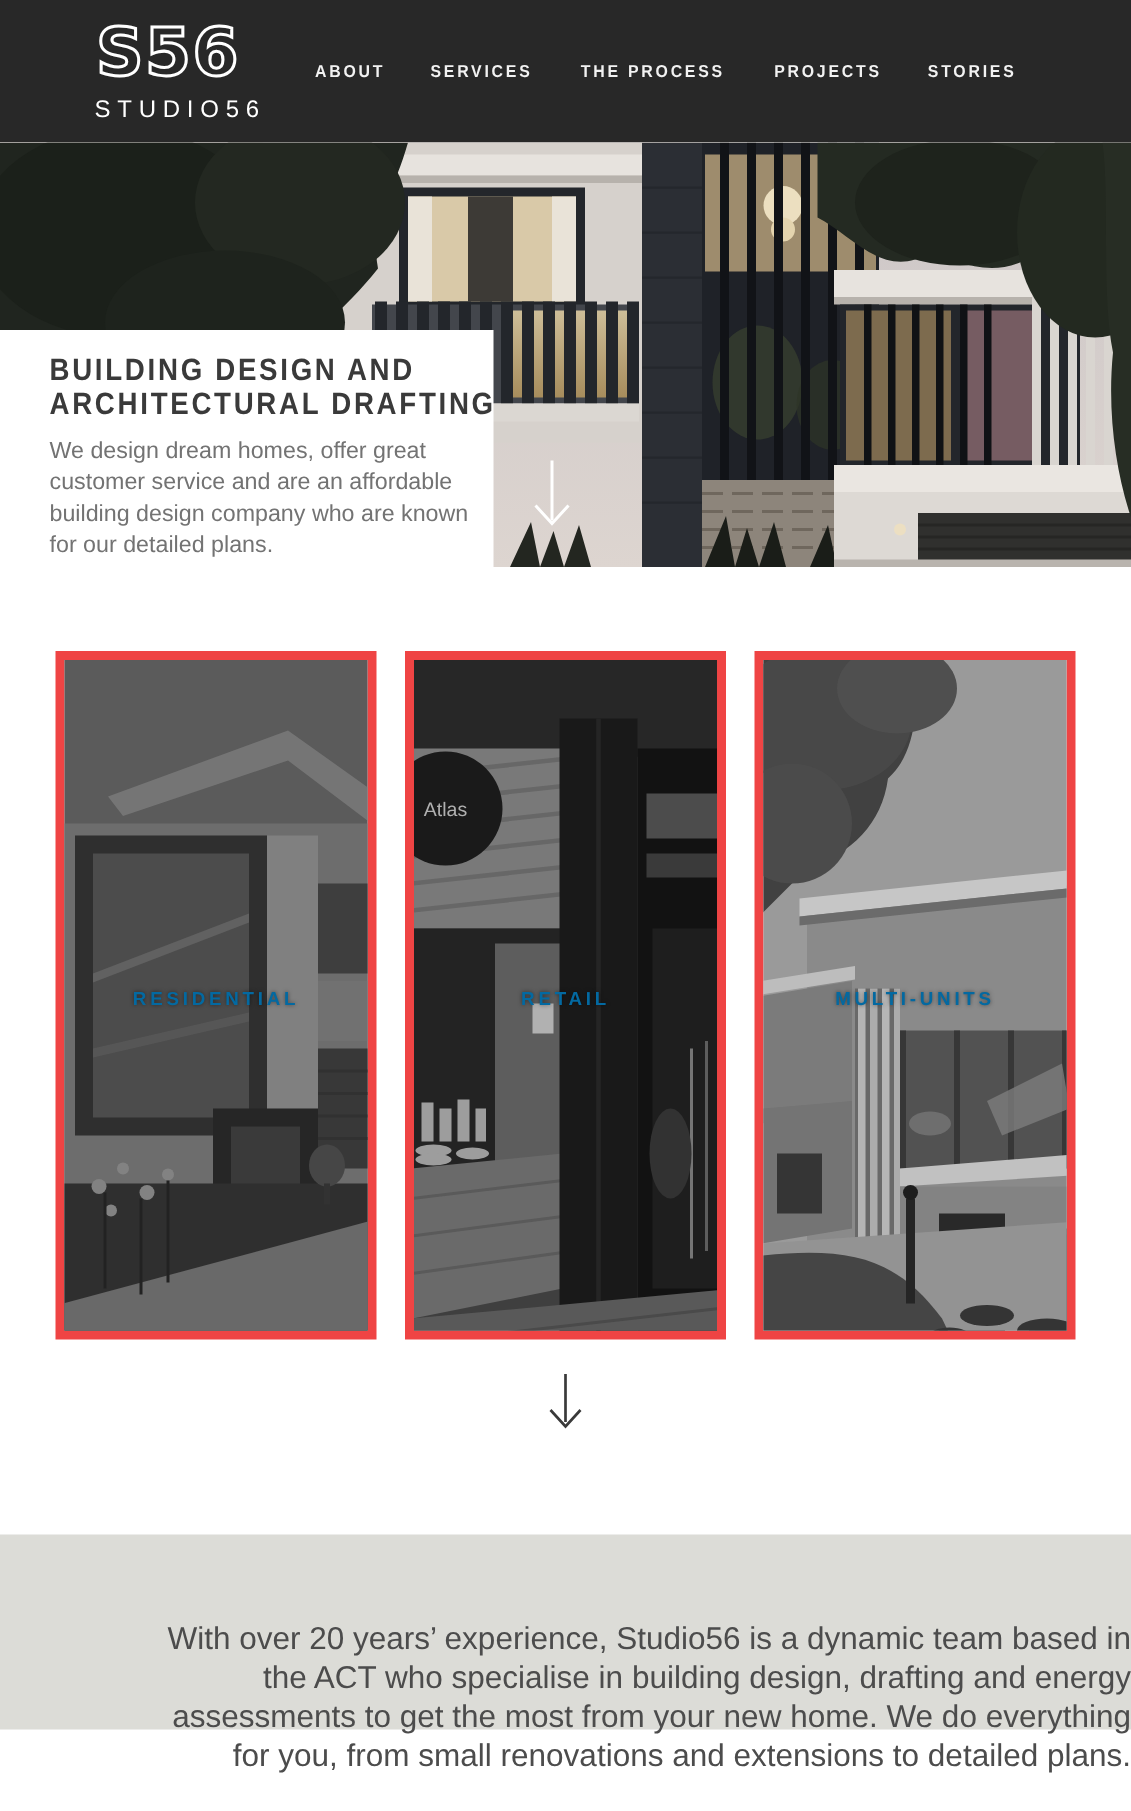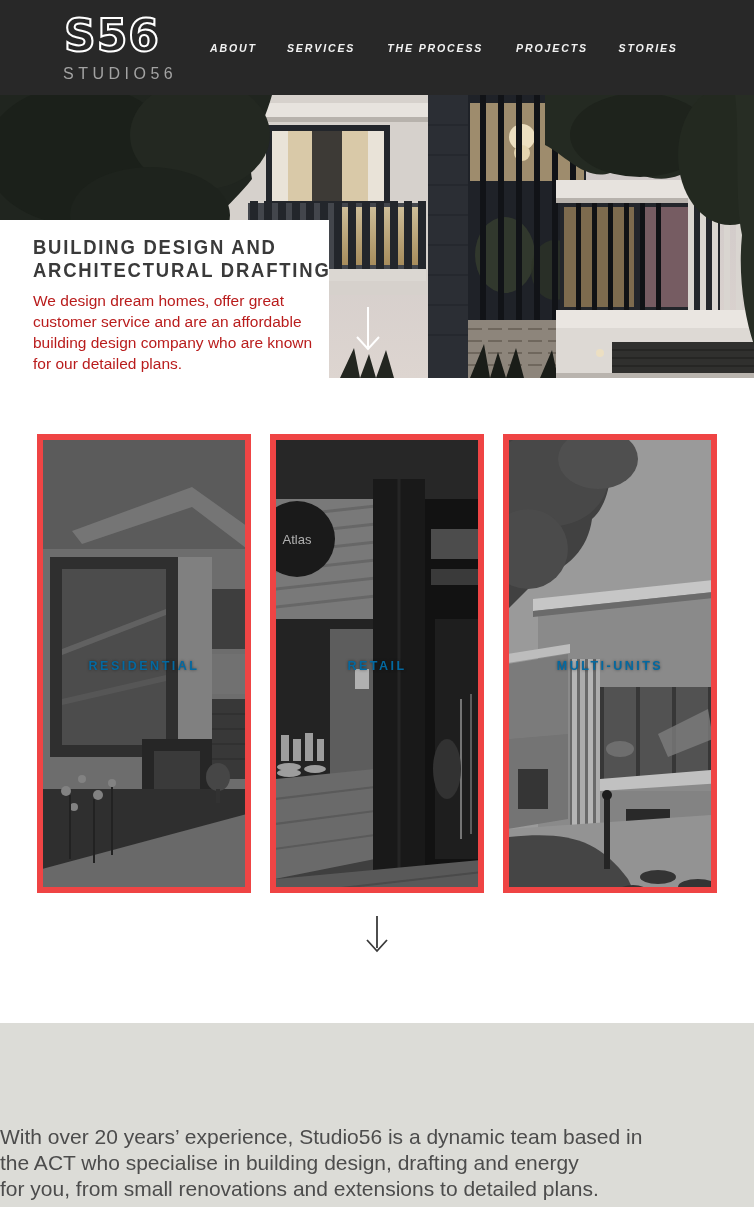--- a/index.html
+++ b/index.html
@@ -2,51 +2,51 @@
 <html><head>
 <meta charset="utf-8">
 <style>
   * { margin:0; padding:0; box-sizing:border-box; }
   html,body { width:754px; height:1207px; overflow:hidden; background:#fff;
               font-family:"Liberation Sans", sans-serif; }
 
   
   .header { height:95px; background:#282828; display:flex; align-items:center; position:relative; }
   .logo { margin-left:63px; cursor:pointer; }
-  .logo-name { color:#a3a3a3; font-size:16px; letter-spacing:4.5px; margin-top:2px; font-weight:400; }
-  .nav { margin-left:auto; margin-right:74px; display:flex; gap:25px;font-style:italic; }
+  .logo-name { color:#ffffff; font-size:16px; letter-spacing:4.5px; margin-top:2px; font-weight:400; }
+  .nav { margin-left:auto; margin-right:74px; display:flex; gap:25px; }
   .nav-item { color:#f2f2f2; font-size:11.5px; font-weight:bold; letter-spacing:2px;
               cursor:pointer; transform:scaleX(.92); transform-origin:center; white-space:nowrap; }
 
   
   .hero { position:relative; height:283px; overflow:hidden; background:#d3cdca;padding-left:16px; }
   .hero svg.scene { position:absolute; left:0; top:0; }
   .hero-panel { position:absolute; left:0; top:125px; width:329px; height:158px;
                 background:#ffffff; padding:15px 0 0 33px; }
   .hero-heading { color:#3a3a3a; font-size:20.5px; font-weight:700; letter-spacing:2px;
                   line-height:23px; transform:scaleX(.9); transform-origin:left; white-space:nowrap; }
-  .hero-desc { margin-top:9px; width:285px; color:#b91c1c; font-size:15.5px; line-height:21px; }
+  .hero-desc { margin-top:9px; width:285px; color:#737373; font-size:15.5px; line-height:21px; }
   .hero-arrow { position:absolute; left:354px; top:210px; cursor:pointer; }
 
   
   .cards-gap { height:56px; background:#fff; }
   .cards { height:459px; display:flex; justify-content:center; gap:19px; background:#fff; }
   .card { position:relative; width:214px; height:459px; overflow:hidden; cursor:pointer;
           border:6px solid #ef4444; }
   .card svg { position:absolute; left:-1px; top:-1px; }
   .card-label { position:absolute; left:0; right:0; top:219px; text-align:center;
                 color:#0369a1; font-size:12.5px; font-weight:bold; letter-spacing:2.5px;
                 text-shadow:0 0 3px rgba(0,0,0,.5); }
 
   
   .divider { height:130px; background:#fff; text-align:center; padding-top:22px; }
   .divider svg { cursor:pointer; }
 
   
-  .intro { height:184px; background:#dcdcd7; padding-top:101px; text-align:left; }
+  .intro { height:130px; background:#dcdcd7; padding-top:57px; text-align:right; }
   .intro-line { color:#4c4c4c; font-size:21px; line-height:26px; }
 </style>
 </head>
 <body>
 
 <div class="header">
   <div class="logo">
     <svg width="120" height="46" viewBox="0 0 120 46">
       <text x="1" y="38" font-family="DejaVu Sans, sans-serif" font-size="44" font-weight="bold" fill="none" stroke="#ffffff" stroke-width="2" letter-spacing="1">S56</text>
     </svg>
@@ -347,14 +347,15 @@
 <div class="divider">
   <svg width="28" height="40" viewBox="0 0 28 40">
     <line x1="14" y1="1" x2="14" y2="33" stroke="#3a3a3a" stroke-width="1.8"></line>
     <polyline points="4,25 14,36 24,25" fill="none" stroke="#3a3a3a" stroke-width="1.8"></polyline>
   </svg>
 </div>
 
 <div class="intro">
   <div class="intro-line">With over 20 years’ experience, Studio56 is a dynamic team based in</div>
   <div class="intro-line">the ACT who specialise in building design, drafting and energy</div>
+  <div class="intro-line">assessments to get the most from your new home. We do everything</div>
   <div class="intro-line">for you, from small renovations and extensions to detailed plans.</div>
 </div>
 
 </body></html>

